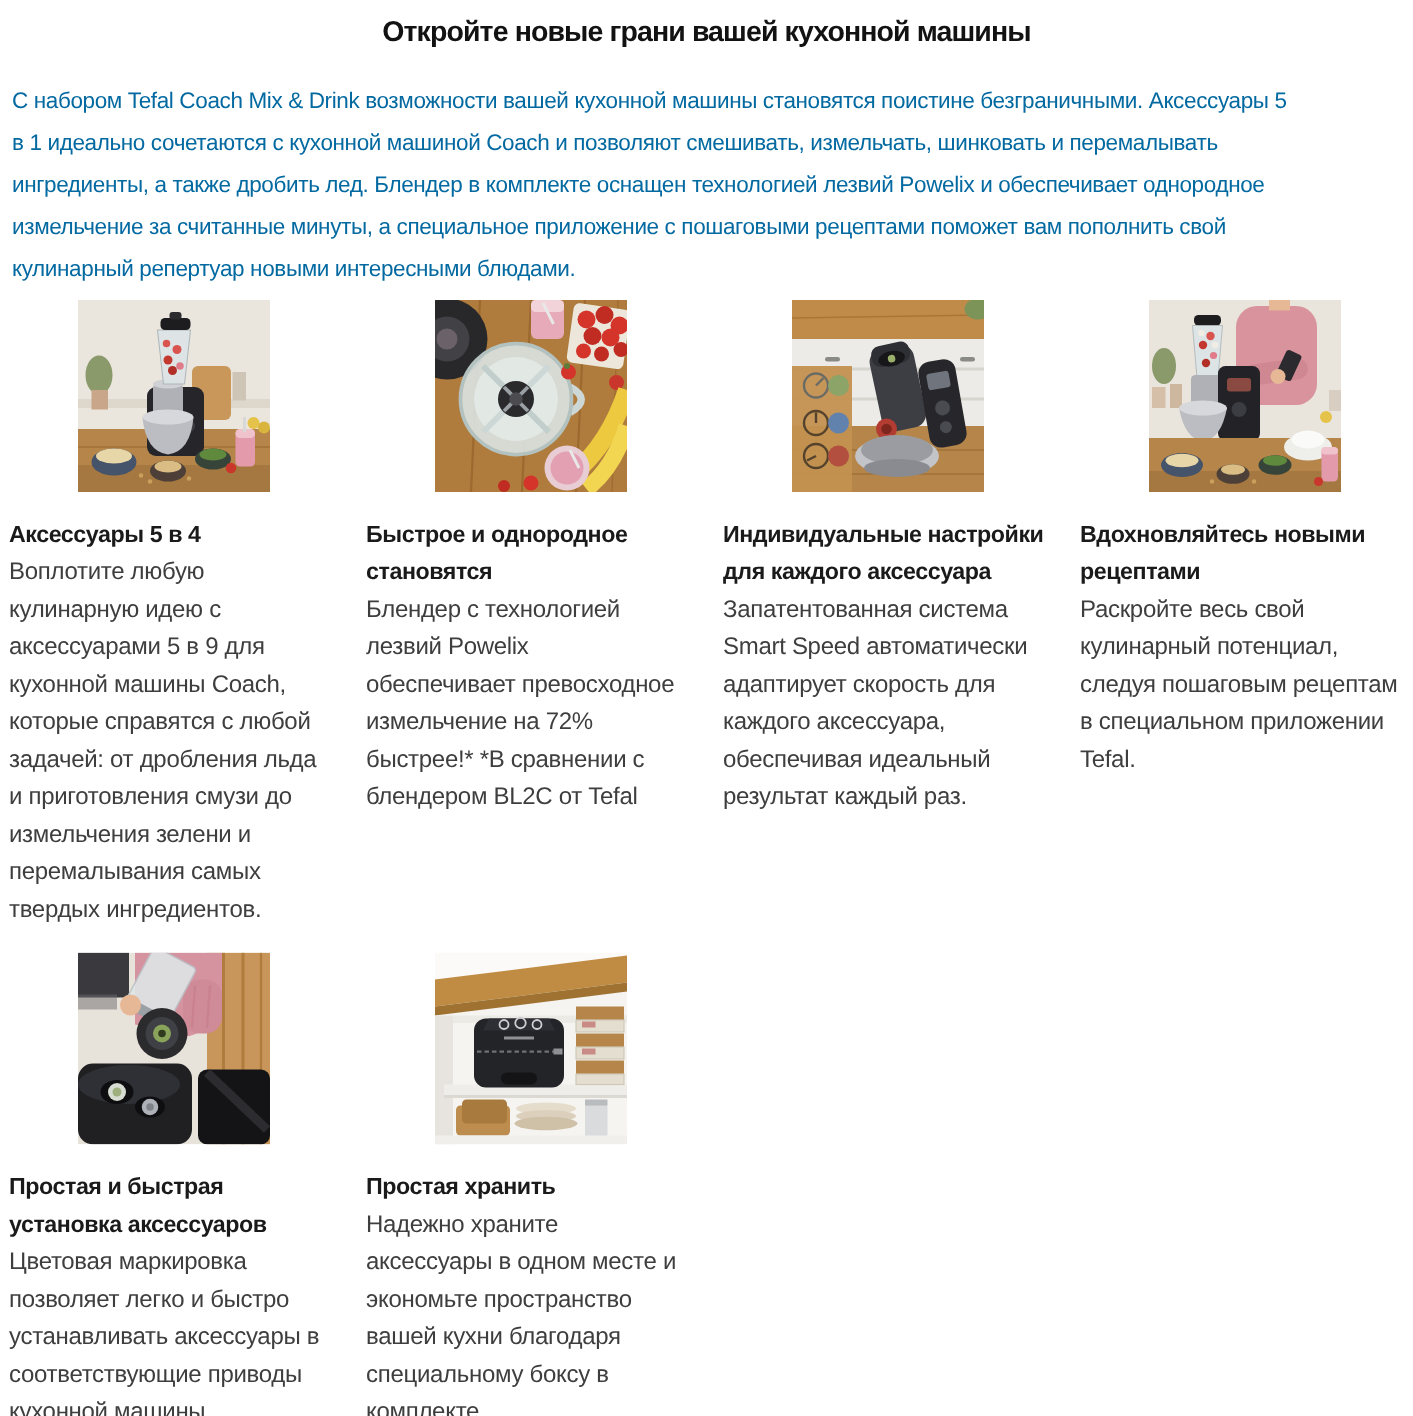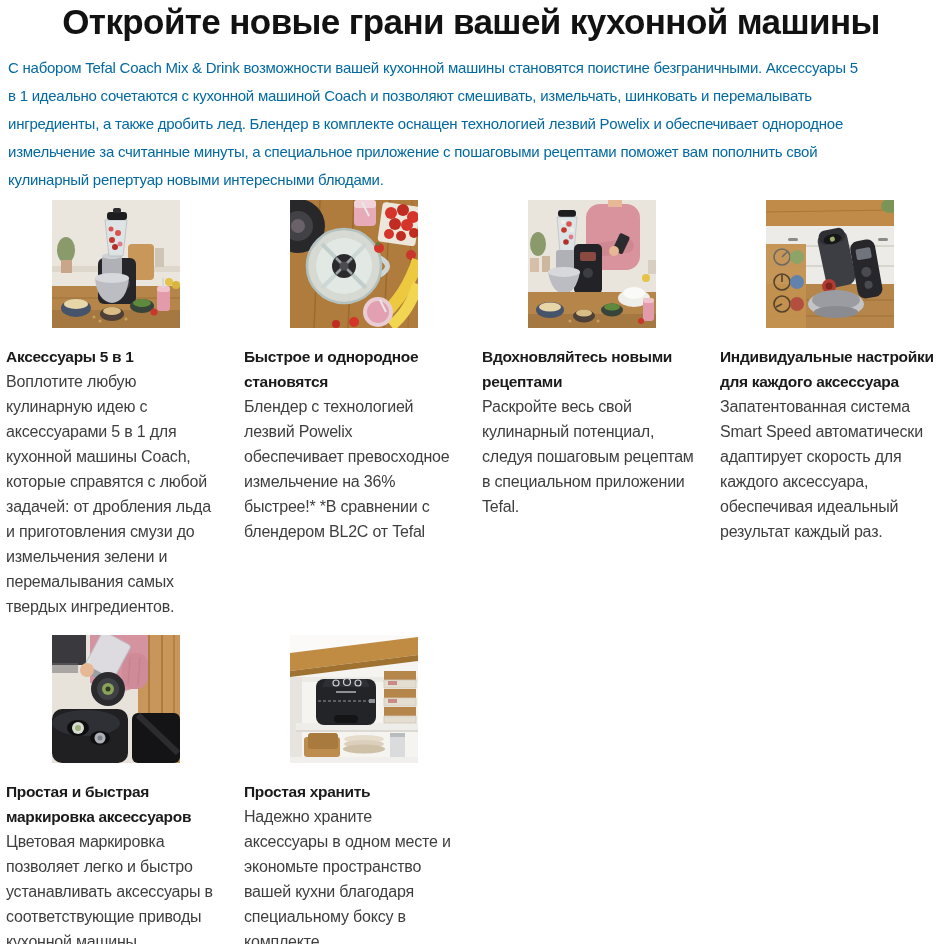--- a/index.html
+++ b/index.html
@@ -4,21 +4,21 @@
 <style>
   html,body{margin:0;padding:0;background:#ffffff;}
   body{
     width:942px;height:944px;overflow:hidden;
     font-family:"Liberation Sans", sans-serif;
     color:#3e3e3e;
   }
   .page{width:930px;margin:0 auto;padding:0 6px;}
   h1.page-title{
     margin:0;padding-top:2px;text-align:center;
-    font-size:35px;line-height:40px;font-weight:bold;color:#121212;
+    font-size:19px;line-height:40px;font-weight:bold;color:#121212;
     letter-spacing:-0.6px;white-space:nowrap;
   }
   .intro{
     margin:12px 0 0 2px;
     font-size:15px;line-height:28px;letter-spacing:-0.25px;
     color:#0369a1;white-space:pre-line;
   }
   .grid{
     display:grid;grid-template-columns:repeat(4,220px);column-gap:18px;
     margin-top:6px;align-items:start;
@@ -89,24 +89,24 @@
           <rect x="105" y="86" width="13" height="25" rx="3" fill="#e39aab"></rect>
           <rect x="105" y="86" width="13" height="6" rx="3" fill="#f0c3cc"></rect>
           <rect x="110" y="78" width="2" height="10" fill="#d8d8d8"></rect>
           <circle cx="102" cy="112" r="3.5" fill="#c9362c"></circle>
           <circle cx="42" cy="117" r="1.5" fill="#caa05c"></circle>
           <circle cx="48" cy="121" r="1.5" fill="#caa05c"></circle>
           <circle cx="74" cy="119" r="1.5" fill="#caa05c"></circle>
         </svg>
       </div>
       <figcaption>
-        <div class="card-title">Аксессуары 5 в 1</div>
+        <div class="card-title">Аксессуары 5 в 4</div>
         <div class="card-body">Воплотите любую
 кулинарную идею с
-аксессуарами 5 в 1 для
+аксессуарами 5 в 9 для
 кухонной машины Coach,
 которые справятся с любой
 задачей: от дробления льда
 и приготовления смузи до
 измельчения зелени и
 перемалывания самых
 твердых ингредиентов.</div>
       </figcaption>
     </figure>
 
@@ -157,23 +157,79 @@
           <circle cx="64" cy="122" r="5" fill="#d4342a"></circle>
           <circle cx="46" cy="124" r="4" fill="#c02b22"></circle>
         </svg>
       </div>
       <figcaption>
         <div class="card-title">Быстрое и однородное
 становятся</div>
         <div class="card-body">Блендер с технологией
 лезвий Powelix
 обеспечивает превосходное
-измельчение на 36%
+измельчение на 72%
 быстрее!* *В сравнении с
 блендером BL2C от Tefal</div>
+      </figcaption>
+    </figure>
+
+    <figure class="card">
+      <div class="photo">
+        <svg width="128" height="128" viewBox="0 0 128 128">
+          <rect width="128" height="26" fill="#c08b49"></rect>
+          <line x1="0" y1="12" x2="128" y2="10" stroke="#a87636" stroke-width="1"></line>
+          <rect y="26" width="128" height="58" fill="#edebe7"></rect>
+          <line x1="0" y1="46" x2="128" y2="46" stroke="#d8d5cf" stroke-width="2"></line>
+          <line x1="0" y1="66" x2="128" y2="66" stroke="#d8d5cf" stroke-width="2"></line>
+          <rect x="22" y="38" width="10" height="3" rx="1.5" fill="#8a8a86"></rect>
+          <rect x="70" y="38" width="10" height="3" rx="1.5" fill="#8a8a86"></rect>
+          <rect x="112" y="38" width="10" height="3" rx="1.5" fill="#8a8a86"></rect>
+          <ellipse cx="124" cy="6" rx="9" ry="7" fill="#7d9459"></ellipse>
+          <rect y="84" width="128" height="44" fill="#b5854a"></rect>
+          <line x1="0" y1="100" x2="128" y2="100" stroke="#9f7239" stroke-width="1"></line>
+          <line x1="0" y1="116" x2="128" y2="116" stroke="#9f7239" stroke-width="1"></line>
+          <rect x="0" y="44" width="40" height="84" fill="#c3914f" opacity="0.95"></rect>
+          <circle cx="16" cy="57" r="8" fill="none" stroke="#6b6b66" stroke-width="1.6"></circle>
+          <line x1="16" y1="57" x2="21" y2="52" stroke="#6b6b66" stroke-width="1.6"></line>
+          <circle cx="31" cy="57" r="7" fill="#8ca468"></circle>
+          <circle cx="16" cy="82" r="8" fill="none" stroke="#55422c" stroke-width="1.6"></circle>
+          <line x1="16" y1="82" x2="16" y2="75" stroke="#55422c" stroke-width="1.6"></line>
+          <circle cx="31" cy="82" r="7" fill="#6282ae"></circle>
+          <circle cx="16" cy="104" r="8" fill="none" stroke="#55422c" stroke-width="1.6"></circle>
+          <line x1="16" y1="104" x2="10" y2="107" stroke="#55422c" stroke-width="1.6"></line>
+          <circle cx="31" cy="104" r="7" fill="#b34f3e"></circle>
+          <g transform="rotate(-12 75 70)">
+            <rect x="58" y="30" width="30" height="56" rx="9" fill="#3d3e44"></rect>
+            <rect x="60" y="28" width="26" height="14" rx="6" fill="#2e2f34"></rect>
+            <ellipse cx="73" cy="38" rx="9" ry="5" fill="#17171a"></ellipse>
+            <circle cx="73" cy="38" r="2.5" fill="#9ab06a"></circle>
+          </g>
+          <g transform="rotate(-10 100 70)">
+            <rect x="88" y="40" width="25" height="58" rx="8" fill="#27272b"></rect>
+            <rect x="93" y="48" width="15" height="11" rx="2" fill="#70747c"></rect>
+            <circle cx="100" cy="72" r="5" fill="#4a4b50"></circle>
+            <circle cx="100" cy="85" r="4" fill="#4a4b50"></circle>
+          </g>
+          <circle cx="63" cy="86" r="7" fill="#b23c31"></circle>
+          <circle cx="63" cy="86" r="3.5" fill="#7e261e"></circle>
+          <ellipse cx="70" cy="104" rx="28" ry="13" fill="#c3c4c8"></ellipse>
+          <ellipse cx="70" cy="100" rx="24" ry="10" fill="#9b9ca1"></ellipse>
+          <ellipse cx="70" cy="112" rx="22" ry="6" fill="#8a8b90"></ellipse>
+        </svg>
+      </div>
+      <figcaption>
+        <div class="card-title">Индивидуальные настройки
+для каждого аксессуара</div>
+        <div class="card-body">Запатентованная система
+Smart Speed автоматически
+адаптирует скорость для
+каждого аксессуара,
+обеспечивая идеальный
+результат каждый раз.</div>
       </figcaption>
     </figure>
 
     <figure class="card">
       <div class="photo">
         <svg width="128" height="128" viewBox="0 0 128 128">
           <rect width="128" height="128" fill="#e9e4dc"></rect>
           <ellipse cx="10" cy="44" rx="8" ry="12" fill="#8a9a6b"></ellipse>
           <rect x="2" y="58" width="9" height="14" fill="#d6bfa8"></rect>
           <rect x="14" y="56" width="8" height="16" fill="#cdb79e"></rect>
@@ -223,76 +279,20 @@
         <div class="card-title">Вдохновляйтесь новыми
 рецептами</div>
         <div class="card-body">Раскройте весь свой
 кулинарный потенциал,
 следуя пошаговым рецептам
 в специальном приложении
 Tefal.</div>
       </figcaption>
     </figure>
 
-    <figure class="card">
-      <div class="photo">
-        <svg width="128" height="128" viewBox="0 0 128 128">
-          <rect width="128" height="26" fill="#c08b49"></rect>
-          <line x1="0" y1="12" x2="128" y2="10" stroke="#a87636" stroke-width="1"></line>
-          <rect y="26" width="128" height="58" fill="#edebe7"></rect>
-          <line x1="0" y1="46" x2="128" y2="46" stroke="#d8d5cf" stroke-width="2"></line>
-          <line x1="0" y1="66" x2="128" y2="66" stroke="#d8d5cf" stroke-width="2"></line>
-          <rect x="22" y="38" width="10" height="3" rx="1.5" fill="#8a8a86"></rect>
-          <rect x="70" y="38" width="10" height="3" rx="1.5" fill="#8a8a86"></rect>
-          <rect x="112" y="38" width="10" height="3" rx="1.5" fill="#8a8a86"></rect>
-          <ellipse cx="124" cy="6" rx="9" ry="7" fill="#7d9459"></ellipse>
-          <rect y="84" width="128" height="44" fill="#b5854a"></rect>
-          <line x1="0" y1="100" x2="128" y2="100" stroke="#9f7239" stroke-width="1"></line>
-          <line x1="0" y1="116" x2="128" y2="116" stroke="#9f7239" stroke-width="1"></line>
-          <rect x="0" y="44" width="40" height="84" fill="#c3914f" opacity="0.95"></rect>
-          <circle cx="16" cy="57" r="8" fill="none" stroke="#6b6b66" stroke-width="1.6"></circle>
-          <line x1="16" y1="57" x2="21" y2="52" stroke="#6b6b66" stroke-width="1.6"></line>
-          <circle cx="31" cy="57" r="7" fill="#8ca468"></circle>
-          <circle cx="16" cy="82" r="8" fill="none" stroke="#55422c" stroke-width="1.6"></circle>
-          <line x1="16" y1="82" x2="16" y2="75" stroke="#55422c" stroke-width="1.6"></line>
-          <circle cx="31" cy="82" r="7" fill="#6282ae"></circle>
-          <circle cx="16" cy="104" r="8" fill="none" stroke="#55422c" stroke-width="1.6"></circle>
-          <line x1="16" y1="104" x2="10" y2="107" stroke="#55422c" stroke-width="1.6"></line>
-          <circle cx="31" cy="104" r="7" fill="#b34f3e"></circle>
-          <g transform="rotate(-12 75 70)">
-            <rect x="58" y="30" width="30" height="56" rx="9" fill="#3d3e44"></rect>
-            <rect x="60" y="28" width="26" height="14" rx="6" fill="#2e2f34"></rect>
-            <ellipse cx="73" cy="38" rx="9" ry="5" fill="#17171a"></ellipse>
-            <circle cx="73" cy="38" r="2.5" fill="#9ab06a"></circle>
-          </g>
-          <g transform="rotate(-10 100 70)">
-            <rect x="88" y="40" width="25" height="58" rx="8" fill="#27272b"></rect>
-            <rect x="93" y="48" width="15" height="11" rx="2" fill="#70747c"></rect>
-            <circle cx="100" cy="72" r="5" fill="#4a4b50"></circle>
-            <circle cx="100" cy="85" r="4" fill="#4a4b50"></circle>
-          </g>
-          <circle cx="63" cy="86" r="7" fill="#b23c31"></circle>
-          <circle cx="63" cy="86" r="3.5" fill="#7e261e"></circle>
-          <ellipse cx="70" cy="104" rx="28" ry="13" fill="#c3c4c8"></ellipse>
-          <ellipse cx="70" cy="100" rx="24" ry="10" fill="#9b9ca1"></ellipse>
-          <ellipse cx="70" cy="112" rx="22" ry="6" fill="#8a8b90"></ellipse>
-        </svg>
-      </div>
-      <figcaption>
-        <div class="card-title">Индивидуальные настройки
-для каждого аксессуара</div>
-        <div class="card-body">Запатентованная система
-Smart Speed автоматически
-адаптирует скорость для
-каждого аксессуара,
-обеспечивая идеальный
-результат каждый раз.</div>
-      </figcaption>
-    </figure>
-
   </div>
 
   <div class="grid row2">
 
     <figure class="card">
       <div class="photo">
         <svg width="128" height="128" viewBox="0 0 128 128">
           <rect width="128" height="128" fill="#e8e3da"></rect>
           <rect x="86" y="0" width="42" height="128" fill="#c8955a"></rect>
           <line x1="97" y1="0" x2="97" y2="128" stroke="#b07c3e" stroke-width="2"></line>
@@ -320,21 +320,21 @@
           <circle cx="26" cy="93" r="3" fill="#9fb07e"></circle>
           <ellipse cx="48" cy="103" rx="10" ry="7" fill="#0e0e10"></ellipse>
           <circle cx="48" cy="103" r="5.5" fill="#aeb2b8"></circle>
           <circle cx="48" cy="103" r="2.5" fill="#7e838a"></circle>
           <rect x="80" y="78" width="48" height="50" rx="6" fill="#141416"></rect>
           <line x1="86" y1="80" x2="126" y2="118" stroke="#2c2c30" stroke-width="6"></line>
         </svg>
       </div>
       <figcaption>
         <div class="card-title">Простая и быстрая
-маркировка аксессуаров</div>
+установка аксессуаров</div>
         <div class="card-body">Цветовая маркировка
 позволяет легко и быстро
 устанавливать аксессуары в
 соответствующие приводы
 кухонной машины.</div>
       </figcaption>
     </figure>
 
     <figure class="card">
       <div class="photo">

